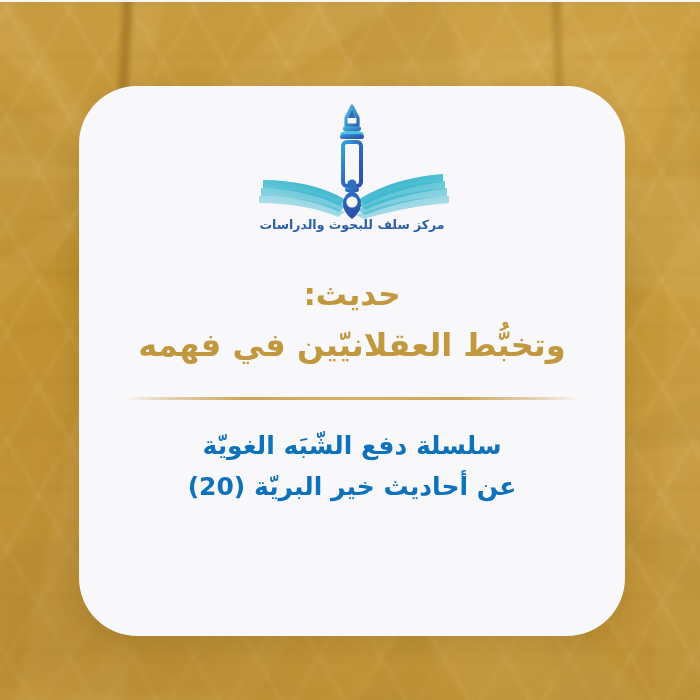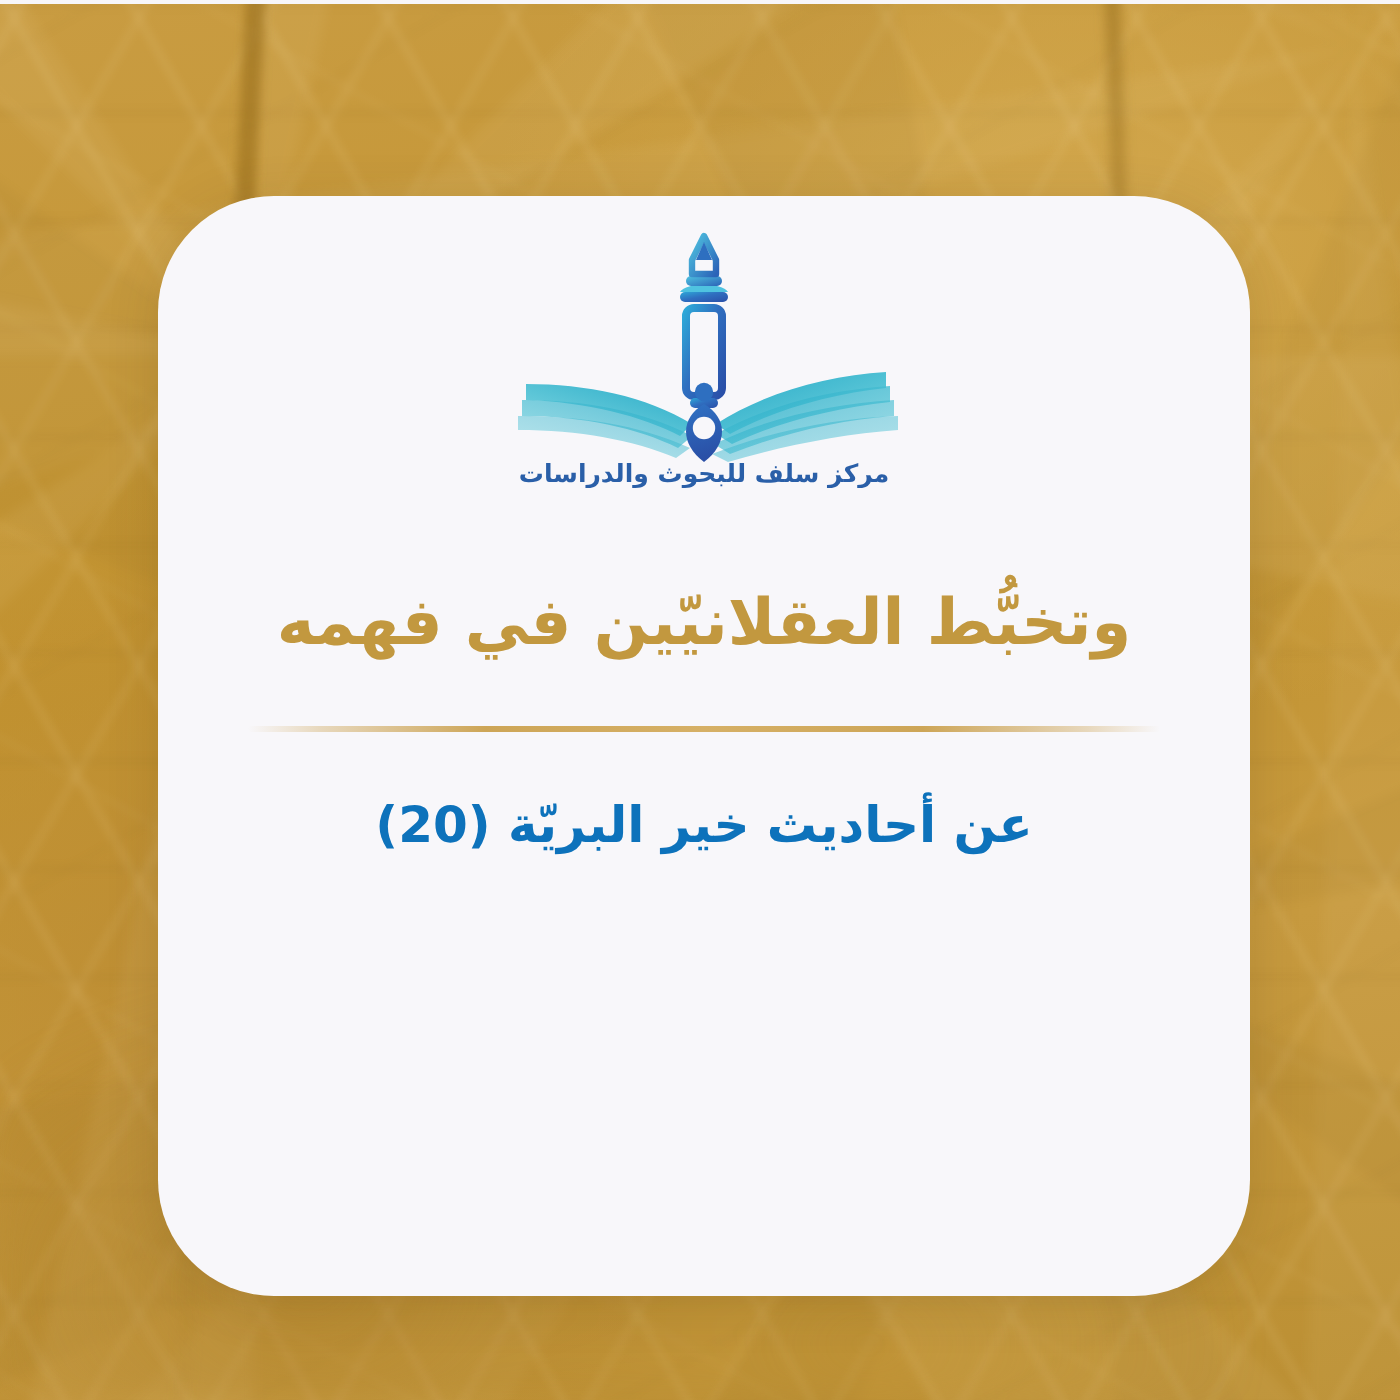--- a/index.html
+++ b/index.html
@@ -111,21 +111,21 @@
     position: absolute;
     left: 0; right: 0; top: 0;
     height: 2px;
     background: #f7f6f9;
   }
 
   
   .card {
     position: absolute;
     left: 79px;
-    top: 98px;
+    top: 86px;
     width: 546px;
     height: 550px;
     background: #f8f7fa;
     border-radius: 58px;
     box-shadow: 0 4px 26px rgba(80,55,10,0.16);
     display: flex;
     flex-direction: column;
     align-items: center;
   }
 
@@ -281,23 +281,25 @@
 
         <circle cx="115" cy="80" r="4.6" fill="#2e6fc0"></circle>
         <path d="M115 86 C 127 93, 127 106, 115 115 C 103 106, 103 93, 115 86 Z" fill="url(#gDrop)"></path>
         <circle cx="115" cy="98" r="5.6" fill="#f8f7fa"></circle>
       </svg>
 
       <div class="logo-text-ar">مركز سلف للبحوث والدراسات</div>
     </div>
 
     <div class="headline">
+      <div class="hl-label">حديث:</div>
       <div class="hl-sub">وتخبُّط العقلانيّين في فهمه</div>
     </div>
 
     <div class="divider"></div>
 
     <div class="series">
+      <div class="series-line1">سلسلة دفع الشّبَه الغويّة</div>
       <div class="series-line2">عن أحاديث خير البريّة (20)</div>
     </div>
 
   </div>
 </div>
 
 </body></html>

